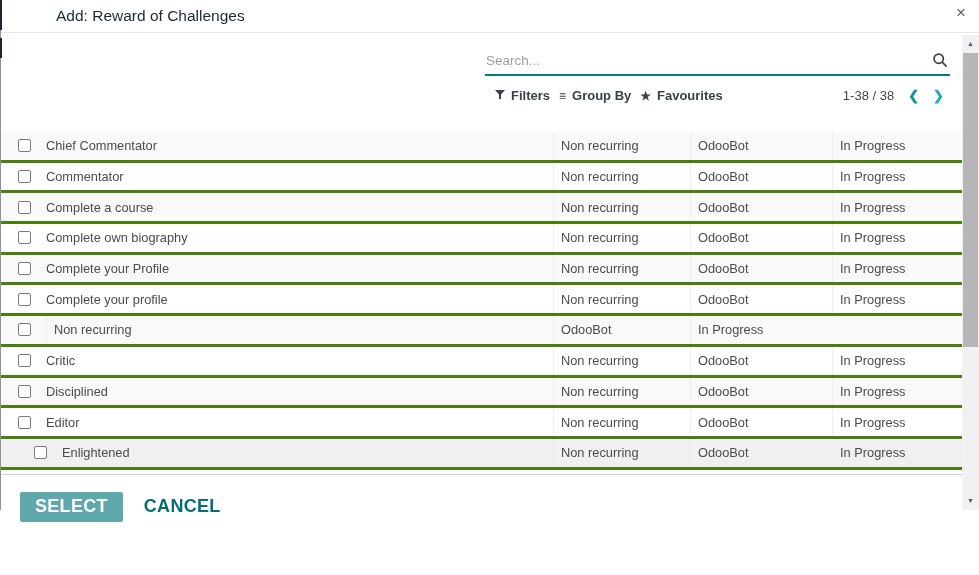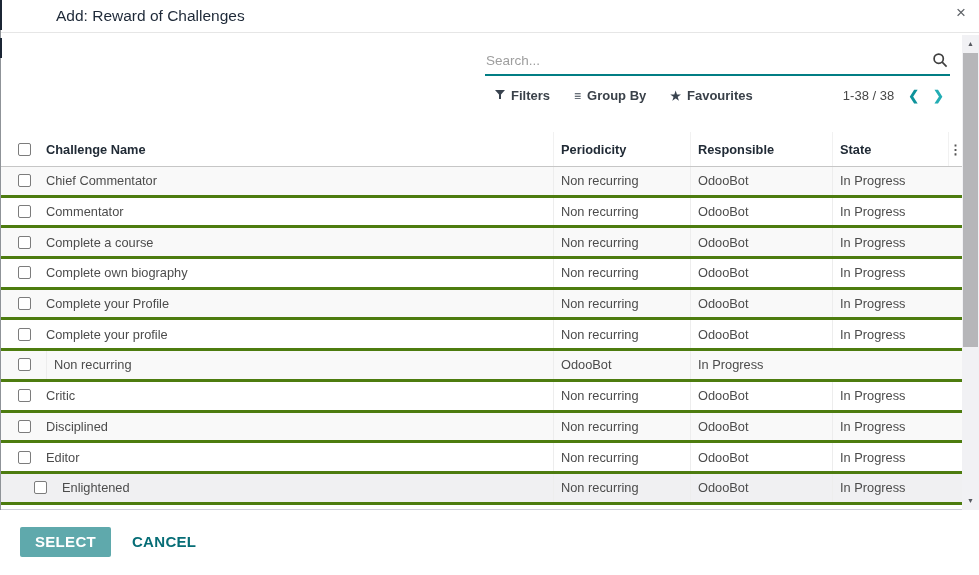--- a/index.html
+++ b/index.html
@@ -21,21 +21,21 @@
   .dlg-close { position:absolute; right:13px; top:3px; font-size:17px; color:#5f6368; cursor:pointer; line-height:20px; }
 
   
   .control-area { height:99px; position:relative; }
   .control-col { margin-left:485px; width:465px; padding-top:13px; }
   .search-row { position:relative; height:30px; border-bottom:2px solid var(--accent,#017e84); }
   .search-input { width:100%; height:28px; border:none; outline:none; font-size:13.5px; color:#333; padding:0 26px 0 1px; font-family:"Liberation Sans",sans-serif; }
   .search-input::placeholder { color:#9e9e9e; }
   .search-icon { position:absolute; right:2px; top:6px; width:16px; height:16px; cursor:pointer; }
   .filters-row { margin-top:12px; display:flex; justify-content:space-between; align-items:center; padding:0 6px 0 10px; }
-  .filter-group { display:flex; align-items:flex-end; gap:24px; }
+  .filter-group { display:flex; align-items:flex-end; gap:9px; }
   .fbtn { display:inline-flex; align-items:center; gap:6px; font-size:13px; font-weight:600; color:#3a4149; cursor:pointer; }
   .f-icon { font-size:12px; color:#39434f; line-height:1; }
   .f-icon.star { font-size:12px; }
   .pager { display:flex; align-items:center; gap:14px; }
   .pager-range { font-size:13px; color:#474747;margin-left:9px; }
   .pager-btn { font-size:13px; font-weight:700; cursor:pointer; line-height:1; }
   .pager-btn.prev { color:#0e939b; }
   .pager-btn.next { color:#23adb4; }
 
   
@@ -57,21 +57,21 @@
 
   
   .scrollbar { position:absolute; top:35px; right:0; width:17px; height:475px; background:#f1f1f4; z-index:4; }
   .sb-arrow { position:absolute; left:0; width:17px; text-align:center; font-size:7px; color:#55585e; line-height:14px; cursor:pointer; }
   .sb-arrow.up { top:2px; }
   .sb-arrow.down { bottom:2px; }
   .sb-thumb { position:absolute; left:1px; top:18px; width:15px; height:294px; background:#b6b6b9; cursor:pointer; }
 
   
   .footer { margin-top:4px; height:64px; border-top:1px solid #cfd0da; padding:17px 0 0 20px; display:flex; gap:13px; align-items:flex-start; background:#fff; }
-  .btn { height:30px; padding:0 15px; border:none; border-radius:2px; font-family:"Liberation Sans",sans-serif; font-size:15px; font-weight:700; letter-spacing:0.3px; cursor:pointer; }
+  .btn { height:30px; padding:0 15px; border:none; border-radius:2px; font-family:"Liberation Sans",sans-serif; font-size:18px; font-weight:700; letter-spacing:0.3px; cursor:pointer; }
   .btn-select { background:var(--select-bg,#5fa9ac); color:#fff; }
   .btn-create { background:var(--create-bg,#02787e); color:#fff; }
   .btn-cancel { background:transparent; color:var(--cancel-color,#066d76); padding:0 8px; }
 </style>
 </head>
 <body>
 
 <div class="modal">
   <div class="edge-line"></div>
   <div class="edge-dark1"></div>
@@ -115,32 +115,20 @@
         <div class="pager">
           <span class="pager-range">1-38 / 38</span>
           <span class="pager-btn prev">❮</span>
           <span class="pager-btn next">❯</span>
         </div>
       </div>
     </div>
   </div>
 
   <div class="table">
-    <div class="thead">
-      <div class="cell c-check">
-        <span class="cb"></span>
-      </div>
-      <div class="cell c-name">Challenge Name</div>
-      <div class="cell c-per">Periodicity</div>
-      <div class="cell c-resp">Responsible</div>
-      <div class="cell c-state">State</div>
-      <div class="cell c-dots">
-        <span class="kebab">⋮</span>
-      </div>
-    </div>
     <div class="tbody">
         <div class="trow">
           <div class="cell c-check">
             <span class="cb"></span>
           </div>
           <div class="cell c-name">Chief Commentator</div>
           <div class="cell c-per">Non recurring</div>
           <div class="cell c-resp">OdooBot</div>
           <div class="cell c-state">In Progress</div>
           <div class="cell c-dots"></div>

